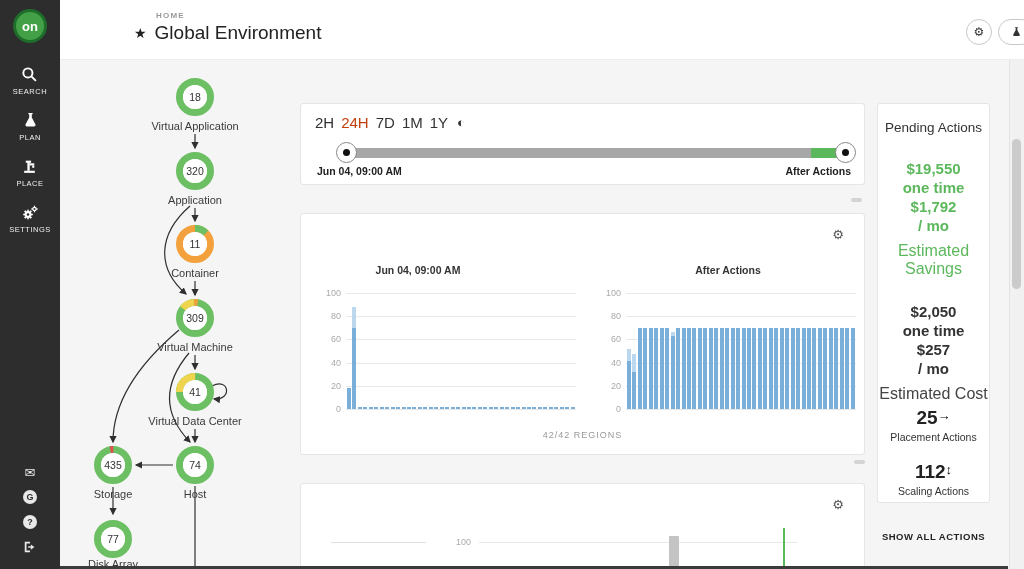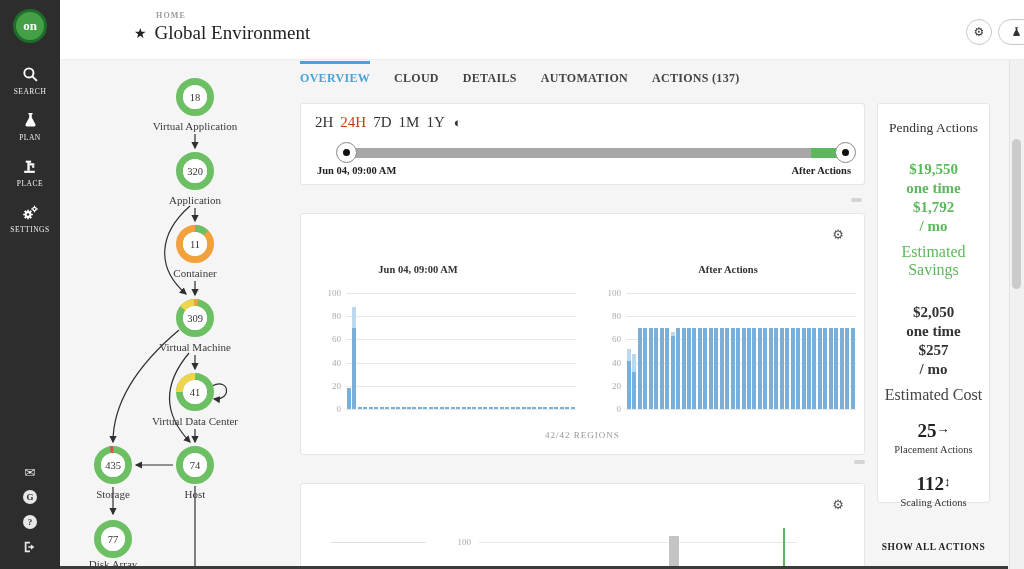--- a/index.html
+++ b/index.html
@@ -1,17 +1,17 @@
 <!DOCTYPE html>
 <html><head>
 <meta charset="utf-8">
 <style>
   * { margin:0; padding:0; box-sizing:border-box; }
   body { font-family:"Liberation Sans","DejaVu Sans",sans-serif; background:#e9e9e9; }
-  .stage { position:relative; width:1024px; height:569px; overflow:hidden; background:#f5f5f5;font-family:Liberation Serif, serif; }
+  .stage { position:relative; width:1024px; height:569px; overflow:hidden; background:#f5f5f5; }
 
   
   .sidebar { position:absolute; left:0; top:0; width:60px; height:569px; background:#2d2d2d; z-index:30;padding-left:28px; }
   .logo { position:absolute; left:13px; top:9px; width:34px; height:34px; border-radius:50%;
           background:#43a047; border:3px solid #1f6d2a; color:#fff; font-weight:bold; font-size:13px;
           display:flex; align-items:center; justify-content:center; }
   .side-nav { position:absolute; top:66px; left:0; width:60px; display:flex; flex-direction:column; gap:16px; align-items:center; }
   .side-item { display:flex; flex-direction:column; align-items:center; gap:4px; cursor:pointer; }
   .side-item .lbl { font-size:7.5px; color:#f0f0f0; letter-spacing:.5px; }
   .side-footer { position:absolute; top:466px; left:0; width:60px; display:flex; flex-direction:column; gap:11px; align-items:center; }
@@ -262,27 +262,20 @@
     </g>
 
     <g>
       <circle cx="53" cy="485" r="15.5" fill="none" stroke="#6cbf63" stroke-width="7"></circle>
       <circle cx="53" cy="485" r="12" fill="#fff"></circle>
       <text class="sc-count" x="53" y="489" text-anchor="middle">77</text>
       <text class="sc-label" x="53" y="514" text-anchor="middle">Disk Array</text>
     </g>
   </svg>
 
-  <div class="tabs" id="tabs">
-      <div class="tab active">OVERVIEW</div>
-      <div class="tab">CLOUD</div>
-      <div class="tab">DETAILS</div>
-      <div class="tab">AUTOMATION</div>
-      <div class="tab">ACTIONS (137)</div>
-    </div>
 
   <div class="card" style="left:300px; top:103px; width:565px; height:82px;">
     <div class="ranges" id="ranges">
         <span class="range">2H</span>
         <span class="range active">24H</span>
         <span class="range">7D</span>
         <span class="range">1M</span>
         <span class="range">1Y</span>
         <span class="half-icon">◐</span>
       </div>
@@ -533,21 +526,21 @@
       <div class="money green">/ mo</div>
       <div class="caption green">Estimated Savings</div>
     </div>
     <div style="margin-top:24px;">
       <div class="money black">$2,050</div>
       <div class="money black">one time</div>
       <div class="money black">$257</div>
       <div class="money black">/ mo</div>
       <div class="caption gray">Estimated Cost</div>
     </div>
-    <div style="margin-top:16px;">
+    <div style="margin-top:4px;">
       <span class="big-count">25</span><span class="count-arrow">→</span>
       <div class="count-lbl">Placement Actions</div>
     </div>
     <div style="margin-top:18px;">
       <span class="big-count">112</span><span class="count-arrow">↕</span>
       <div class="count-lbl">Scaling Actions</div>
     </div>
     <div class="show-all">SHOW ALL ACTIONS</div>
   </div>
 

